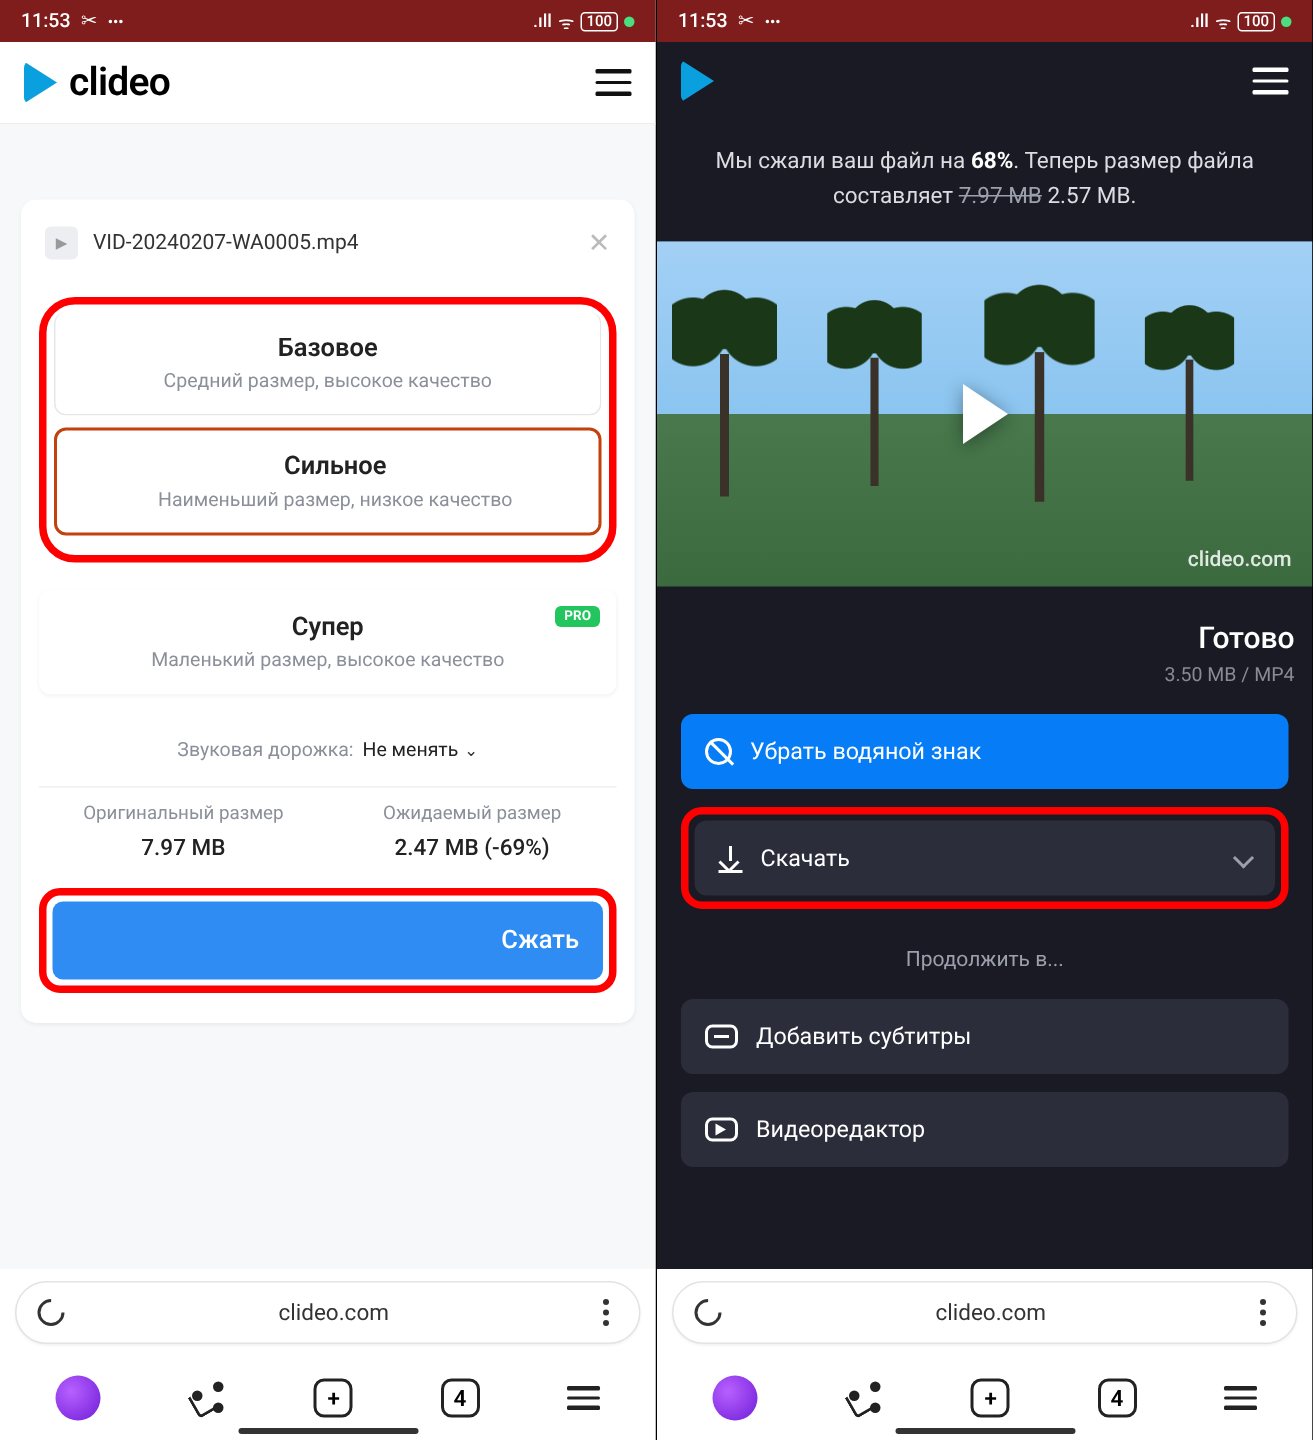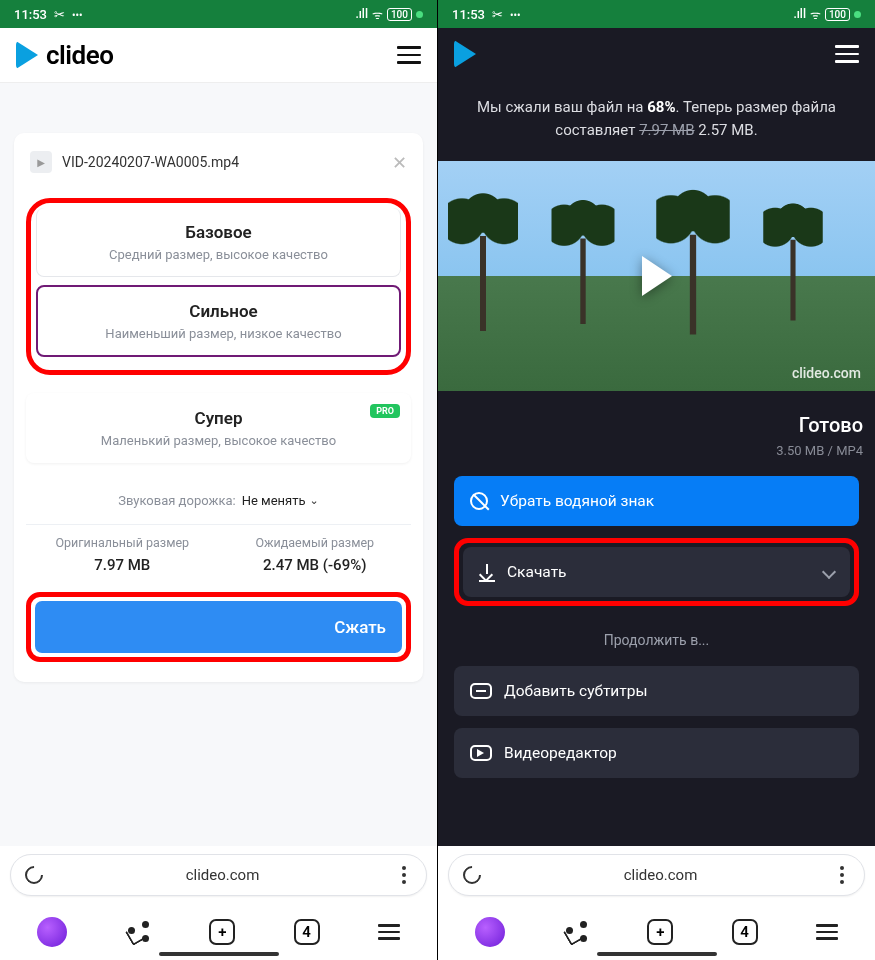--- a/index.html
+++ b/index.html
@@ -2,21 +2,21 @@
 <html><head>
 <meta charset="utf-8">
 <style>
   * { box-sizing: border-box; margin: 0; padding: 0; font-family: -apple-system, BlinkMacSystemFont, 'Segoe UI', Roboto, Arial, sans-serif; }
   body { background: #000; display: flex; width: 875px; height: 960px; overflow: hidden; }
   .phone { flex: 1; display: flex; flex-direction: column; height: 100%; position: relative; }
   .phone.left { background: #fff; border-right: 1px solid #000; }
   .phone.right { background: #1a1a24; }
   
   
-  .status-bar { background: #15803d; color: #fff; height: 28px; display: flex; align-items: center; justify-content: space-between; padding: 0 14px; font-size: 13px; font-weight: 500; }
+  .status-bar { background: #7f1d1d; color: #fff; height: 28px; display: flex; align-items: center; justify-content: space-between; padding: 0 14px; font-size: 13px; font-weight: 500; }
   .status-left { display: flex; align-items: center; gap: 7px; }
   .status-right { display: flex; align-items: center; gap: 4px; }
   .status-dots::after { content: "•••"; font-size: 10px; }
   .sig { font-size: 12px; }
   .bat-pill { display: inline-flex; align-items: center; border: 1px solid #fff; border-radius: 3px; padding: 0 3px; font-size: 10px; }
   .green-dot { width: 7px; height: 7px; border-radius: 50%; background: #4ade80; }
   
   
   .app-header { display: flex; align-items: center; justify-content: space-between; padding: 12px 16px; }
   .left .app-header { background: #fff; border-bottom: 1px solid #eee; gap: 16px; }
@@ -32,21 +32,21 @@
   .left-body { flex: 1; background: #f7f8fa; padding: 50px 14px 10px; display: flex; flex-direction: column; }
   .card { background: #fff; border-radius: 10px; padding: 14px 12px 20px; box-shadow: 0 1px 3px rgba(0,0,0,.06); }
   .file-row { display: flex; align-items: center; gap: 10px; padding: 4px 4px 18px; border-bottom: 1px solid transparent; }
   .file-thumb { width: 22px; height: 22px; background: #eceef1; border-radius: 4px; display: flex; align-items: center; justify-content: center; color: #999; font-size: 10px; }
   .file-name { flex: 1; font-size: 14px; color: #333; }
   .file-x { color: #bbb; font-size: 18px; cursor: pointer; }
   
   .red-frame { border: 5px solid #f00; border-radius: 24px; padding: 5px; margin-top: 6px; }
   .option { border: 1px solid #e5e7eb; border-radius: 8px; padding: 14px 10px; text-align: center; margin-bottom: 8px; background: #fff; cursor: pointer; position: relative; }
   .option:first-child { border-top: none; }
-  .option.selected { border: 2px solid #701a75; padding-left: 20px; }
+  .option.selected { border: 2px solid #c2410c; padding-left: 20px; }
   .opt-title { font-size: 17px; font-weight: 600; color: #222; margin-bottom: 5px; }
   .opt-sub { font-size: 13px; color: #8a8f99; }
   .option.super { margin-top: 18px; box-shadow: 0 1px 3px rgba(0,0,0,.06); border-color: transparent; }
   .pro-badge { position: absolute; top: 10px; right: 10px; background: #22c55e; color: #fff; font-size: 9px; font-weight: 700; padding: 2px 6px; border-radius: 4px; }
   
   .audio-row { display: flex; align-items: center; justify-content: center; gap: 6px; padding: 22px 0 16px; font-size: 13px; color: #8a8f99; }
   .audio-val { color: #222; display: flex; align-items: center; gap: 4px; cursor: pointer; }
   .chev { font-size: 11px; color: #333; }
   
   .sizes-row { display: flex; padding: 10px 0 18px; border-top: 1px solid #edf0f4; }

